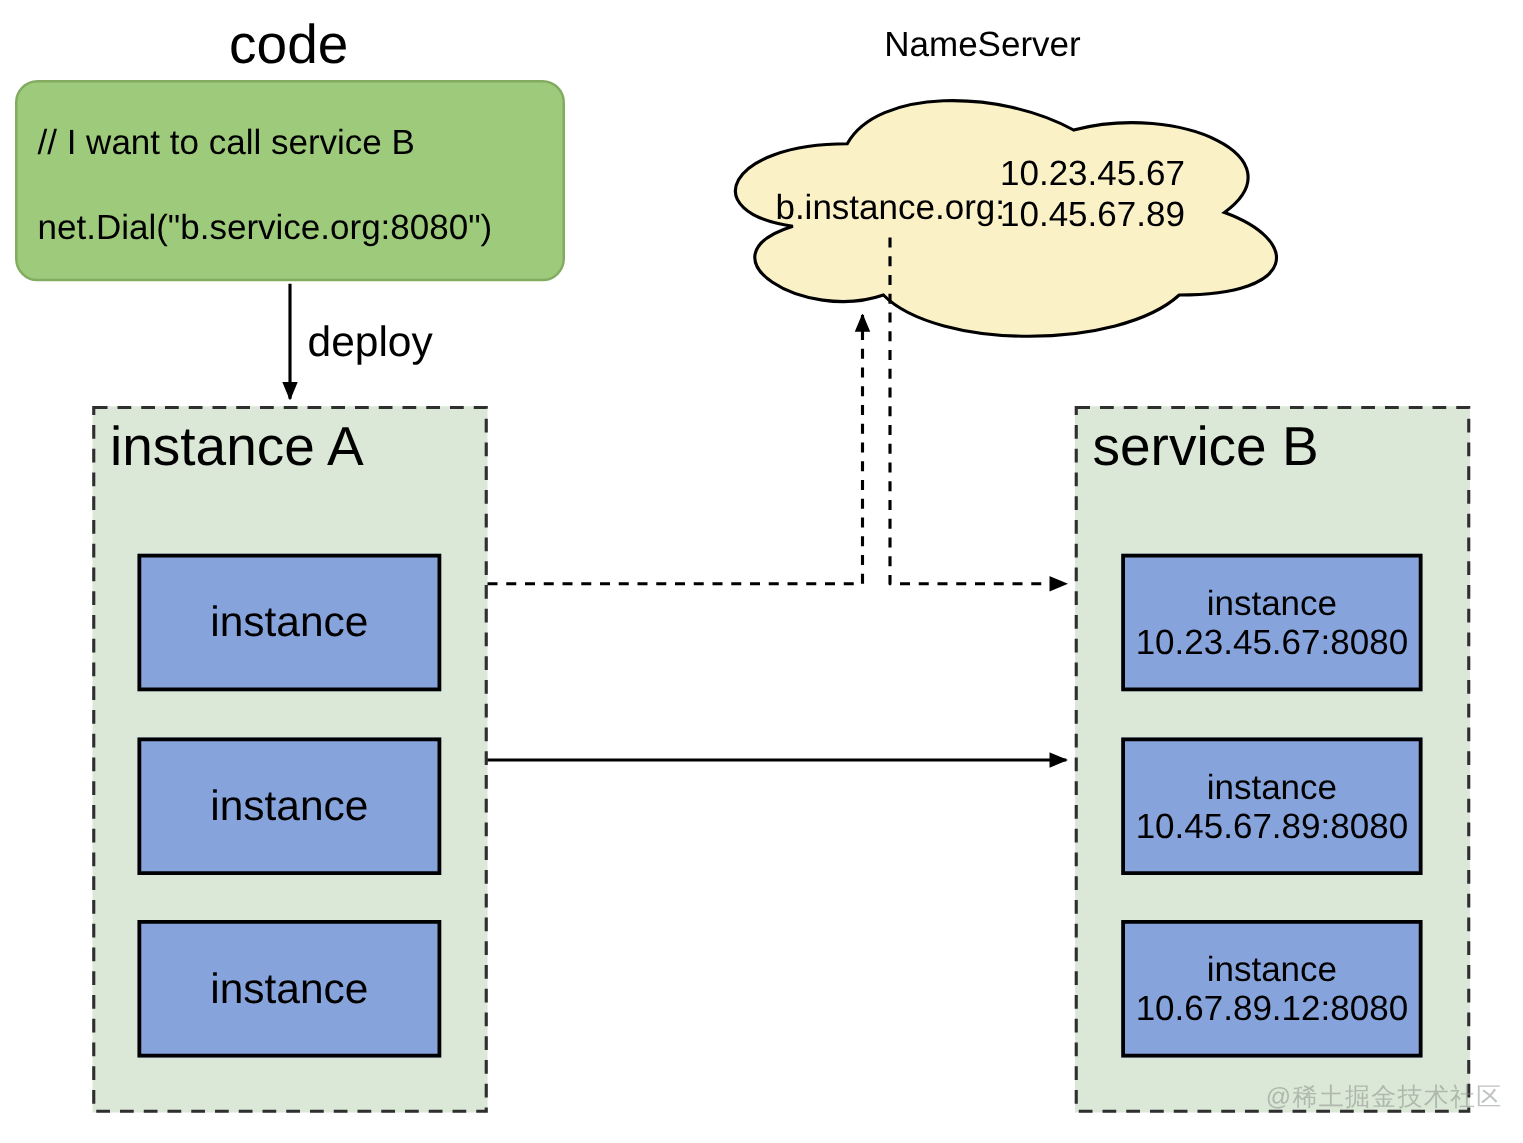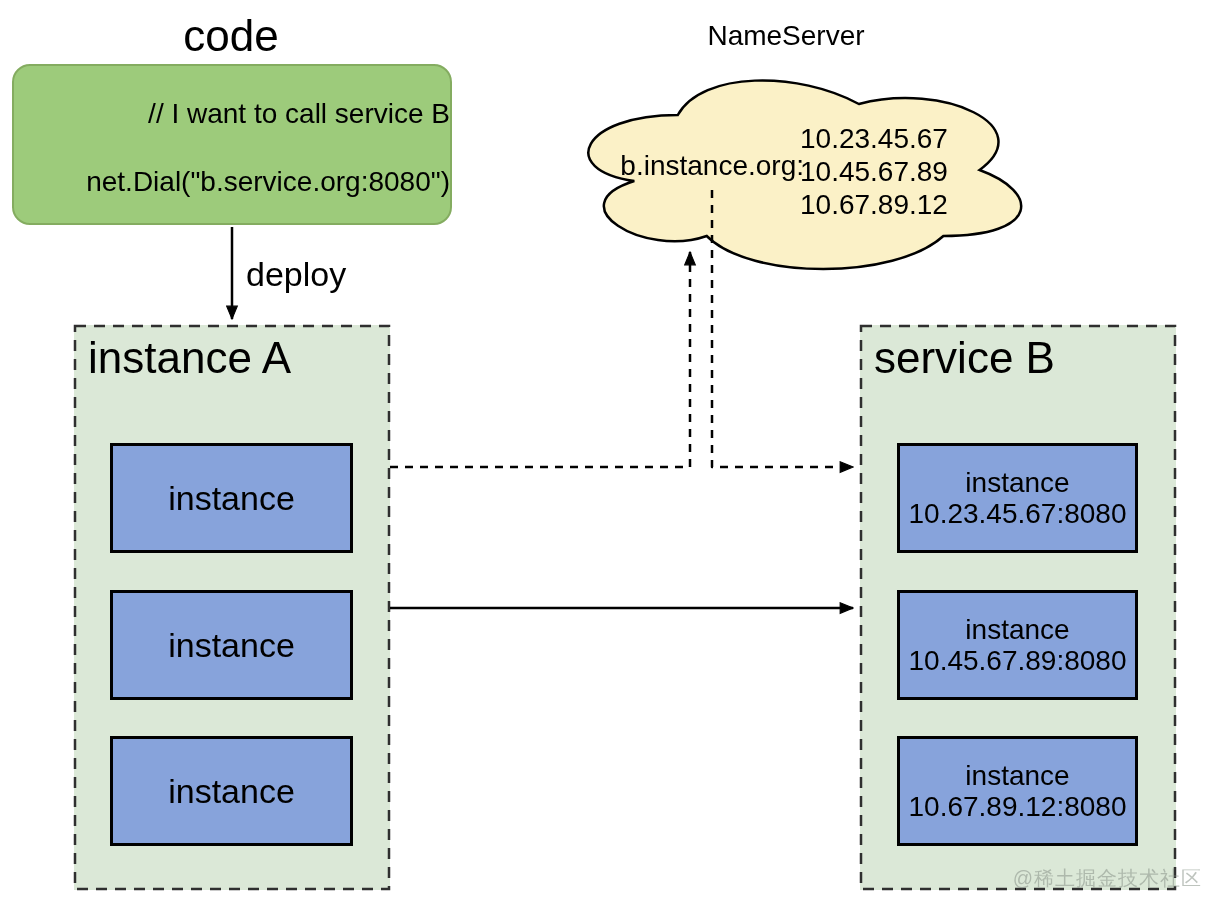--- a/index.html
+++ b/index.html
@@ -22,21 +22,21 @@
   .ns-title{left:686px;top:20px;width:200px;text-align:center;font-size:28px;line-height:32px;}
 
   
   .code-box{
     left:12px;top:64px;width:440px;height:161px;
     background:var(--code-box-fill,#9DCB7B);
     border:2px solid var(--code-box-border,#84AC60);
     border-radius:18px;
     box-sizing:border-box;
   }
-  .code-line{position:absolute;left:0;width:100%;text-align:right;font-size:28px;line-height:36px;white-space:nowrap;}
+  .code-line{position:absolute;left:16px;width:100%;text-align:left;font-size:28px;line-height:36px;white-space:nowrap;}
   .code-line1{top:30px;}
   .code-line2{top:98px;}
 
   .deploy-label{left:246px;top:256px;font-size:34px;line-height:36px;white-space:nowrap;}
 
   
   .svcbox{width:316px;height:565px;top:325px;background:var(--service-box-fill,#DBE8D7);}
   .svc-a-bg{left:74px;}
   .svc-b-bg{left:860px;}
 
@@ -113,21 +113,20 @@
     <div class="code-line code-line1">// I want to call service B</div>
     <div class="code-line code-line2">net.Dial("b.service.org:8080")</div>
   </div>
   <div class="abs deploy-label">deploy</div>
 
   <div class="abs ns-title">NameServer</div>
   <div class="abs cloud-domain">b.instance.org:</div>
   <div class="abs cloud-ips">
     <div>10.23.45.67</div>
     <div>10.45.67.89</div>
-    <div>10.67.89.12</div>
   </div>
 
   <div class="abs svc-title svc-a-title">instance A</div>
   <div class="abs inst inst-a row0">
     <span>instance</span>
   </div>
   <div class="abs inst inst-a row1">
     <span>instance</span>
   </div>
   <div class="abs inst inst-a row2">

